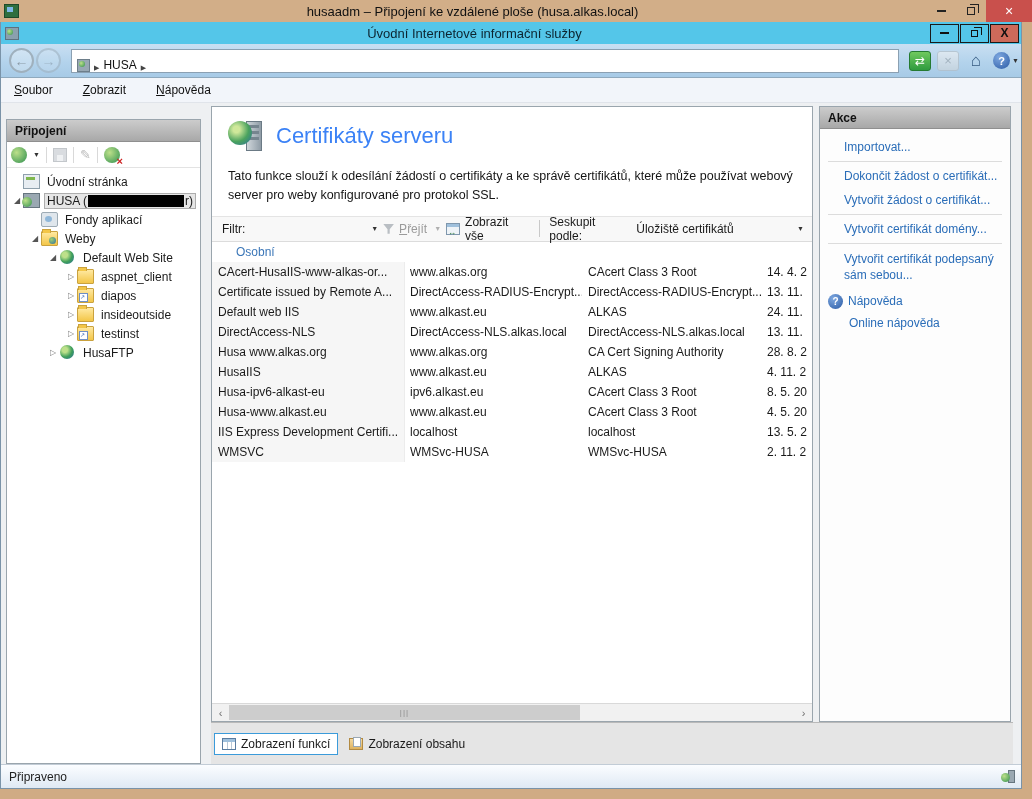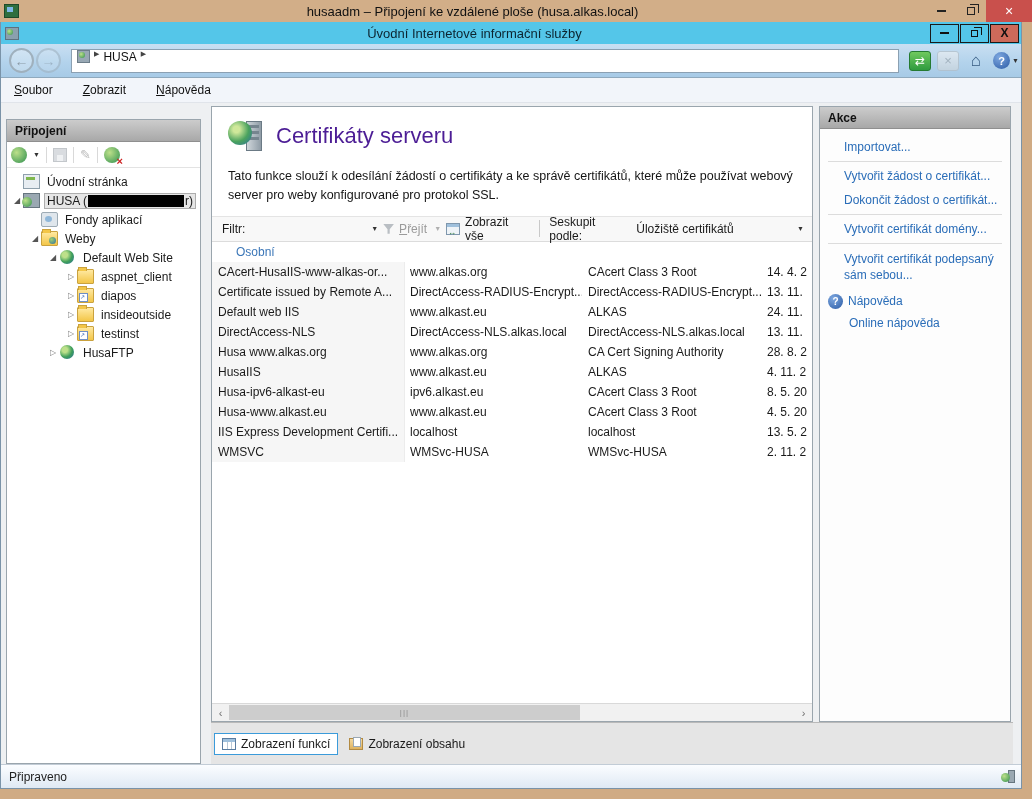--- a/index.html
+++ b/index.html
@@ -45,21 +45,21 @@
   
   .addressbar{
     height:34px; flex:none; background:linear-gradient(180deg,#c9dff2 0%,#b3d3ec 55%,#a7cae6 100%);
     display:flex; align-items:center; border-bottom:1px solid #8fa9bd;
   }
   .nav-circles{ display:flex; align-items:center; margin-left:8px; gap:2px;}
   .nav-circle{ width:25px; height:25px; border-radius:50%; border:2px solid #9fb0bd; display:flex; align-items:center; justify-content:center; color:#8b9aa6; font-size:14px; background:rgba(255,255,255,0.25);}
   .nav-circle.fwd{ opacity:.55; }
   .breadcrumb-box{
     margin-left:10px; height:24px; background:#fff; border:1px solid #8ba0b2;
-    display:flex; align-items:flex-start; width:828px; padding-left:5px; gap:4px;
+    display:flex; align-items:flex-end; width:828px; padding-left:5px; gap:4px;
   }
   .bc-icon{ width:13px; height:13px; position:relative; background:#98a8b4; border:1px solid #6d7e8a;}
   .bc-icon::after{ content:""; position:absolute; left:1px; top:1px; width:6px; height:6px; border-radius:50%; background:radial-gradient(circle at 35% 35%, #bde08a, #2e8f4e);}
   .bc-arrow{ font-size:7px; color:#444; }
   .bc-text{ font-size:12px; color:#111; }
   .addr-actions{ display:flex; align-items:center; gap:6px; margin-left:10px;}
   .addr-btn{ width:22px; height:20px; display:flex; align-items:center; justify-content:center; }
   .refresh-btn{ background:linear-gradient(180deg,#6fc95e,#2f9b3f); border:1px solid #247a31; border-radius:3px; color:#fff; font-size:12px;}
   .stop-btn{ color:#9aa4ac; font-size:13px; background:linear-gradient(180deg,#e9eef2,#cdd6dd); border:1px solid #b4bec6; border-radius:3px; opacity:.7;}
   .home-btn{ color:#355a80; font-size:17px; }
@@ -113,21 +113,21 @@
 
   
   .right-col{ flex:1; display:flex; flex-direction:column; margin-left:10px; min-width:0;}
   .content-row{ flex:1; display:flex; min-height:0;}
   .center-panel{ width:602px; flex:none; background:#fff; border:1px solid #9aa5ad; display:flex; flex-direction:column;}
   .feature-header{ display:flex; align-items:center; padding:12px 10px 4px 16px; gap:12px; flex:none;}
   .feature-icon{ width:36px; height:34px; position:relative; flex:none;}
   .feature-icon .srv{ position:absolute; right:2px; top:2px; width:16px; height:30px; background:linear-gradient(90deg,#cfd6db,#8f9ca6); border:1px solid #6b7a85;}
   .feature-icon .srv i{ display:block; height:3px; margin:3px 2px 0 2px; background:#76858f;}
   .feature-icon .glb{ position:absolute; left:0; top:2px; width:24px; height:24px; border-radius:50%; background:radial-gradient(circle at 35% 35%, #cfe89a 15%, #4aa25e 55%, #2a6fa0);}
-  .feature-title{ font-size:22px; font-weight:300; color:#4c1d95;}
+  .feature-title{ font-size:22px; font-weight:300; color:#3b82f6;}
   .feature-desc{ padding:10px 16px 10px 16px; font-size:12.5px; line-height:1.55; color:#151515; width:605px; flex:none;}
 
   .filter-bar{ height:26px; flex:none; background:#f8f8f8; border-top:1px solid #e4e4e4; border-bottom:1px solid #dcdcdc; display:flex; align-items:center; padding:0 8px 0 10px; gap:5px; font-size:12px;}
   .filter-combo{ width:128px; display:flex; justify-content:flex-end; align-items:center;}
   .funnel{ width:11px; height:10px; background:#b9bec3; clip-path:polygon(0 0,100% 0,60% 55%,60% 100%,40% 100%,40% 55%);}
   .gray-text{ color:#9a9a9a;}
   .gray-text::first-letter{ text-decoration:underline;}
   .showall-icon{ width:14px; height:12px; background:#eef3f7; border:1px solid #7f97ad; position:relative;}
   .showall-icon::before{ content:""; position:absolute; left:0; top:0; right:0; height:3px; background:#9fc0dc;}
   .showall-icon::after{ content:"↔"; position:absolute; left:1px; bottom:-3px; font-size:8px; color:#2a7a3a;}
@@ -412,22 +412,22 @@
             </div>
             <div class="hs-arrow">›</div>
           </div>
         </div>
 
         <div class="actions-panel">
           <div class="panel-header">Akce</div>
           <div class="actions-body">
             <div class="action-link">Importovat...</div>
             <div class="action-sep"></div>
+            <div class="action-link">Dokončit žádost o certifikát...</div>
             <div class="action-link">Vytvořit žádost o certifikát...</div>
-            <div class="action-link">Dokončit žádost o certifikát...</div>
             <div class="action-sep"></div>
             <div class="action-link">Vytvořit certifikát domény...</div>
             <div class="action-sep"></div>
             <div class="action-link wrap2">Vytvořit certifikát podepsaný sám sebou...</div>
             <div class="action-help">
               <span class="help-circle">?</span>
               <span class="action-link" style="padding:1px 0 0 0">Nápověda</span>
             </div>
             <div class="action-link noicon">Online nápověda</div>
           </div>

